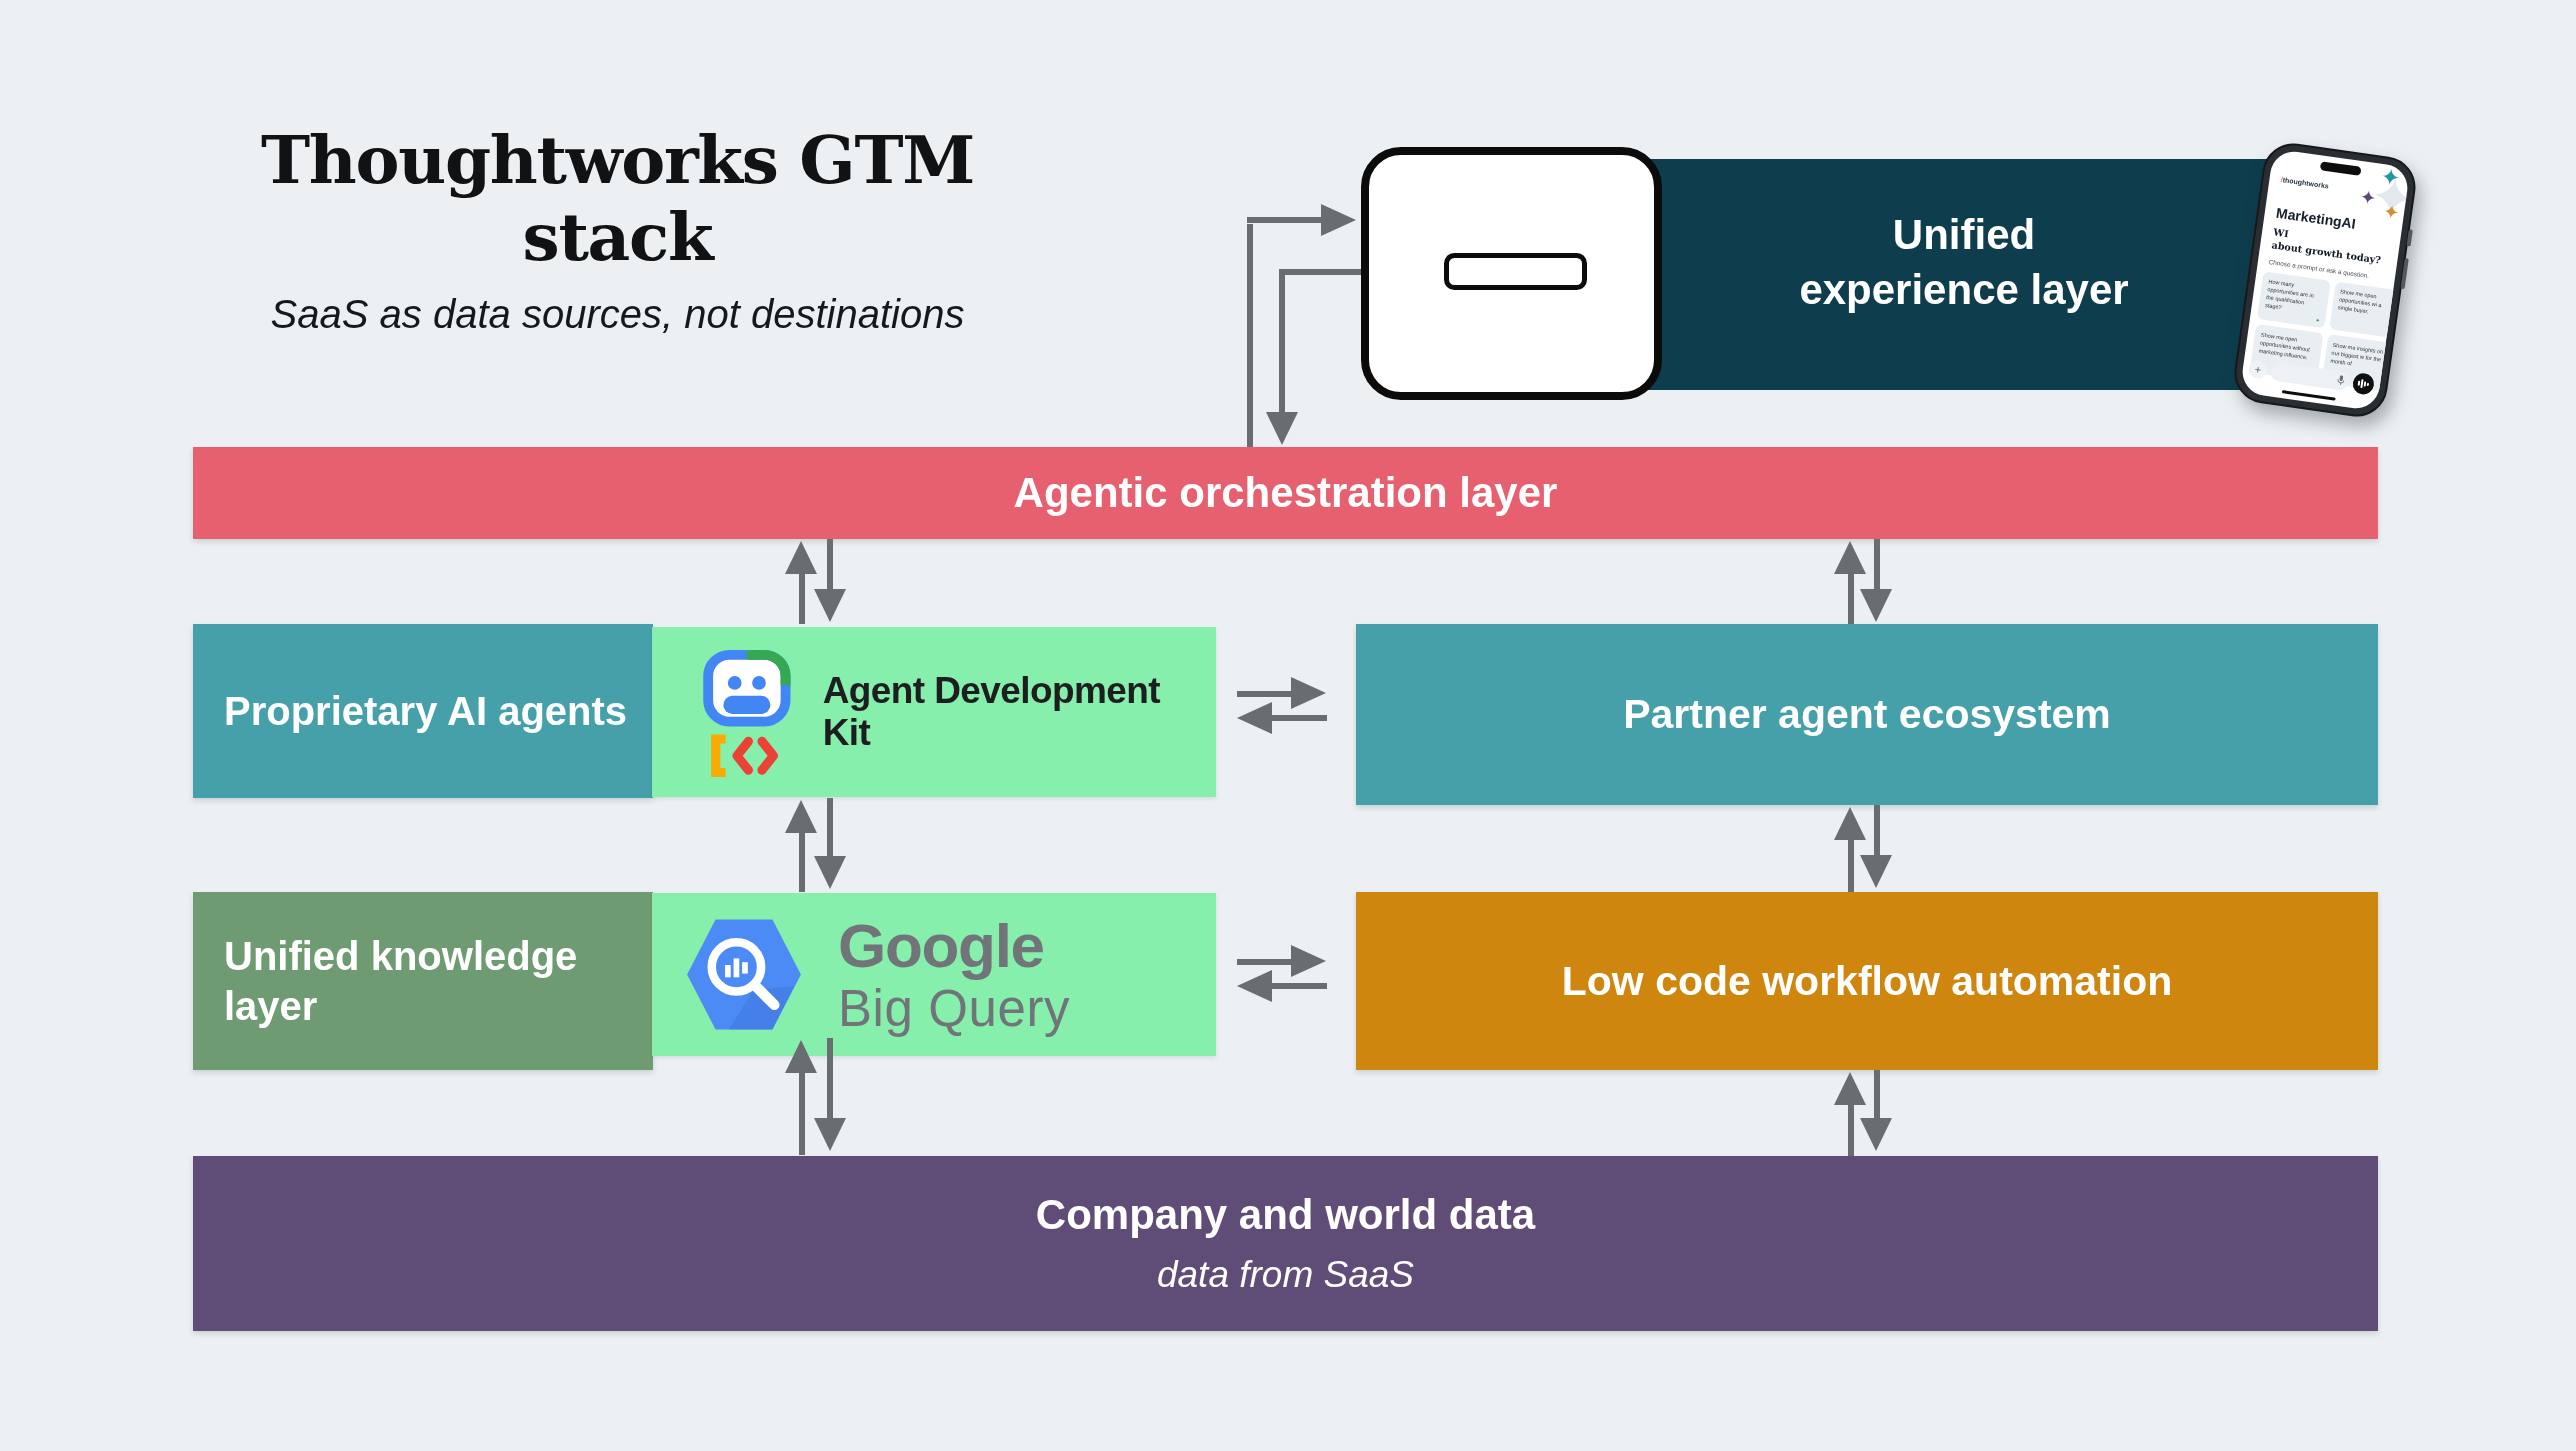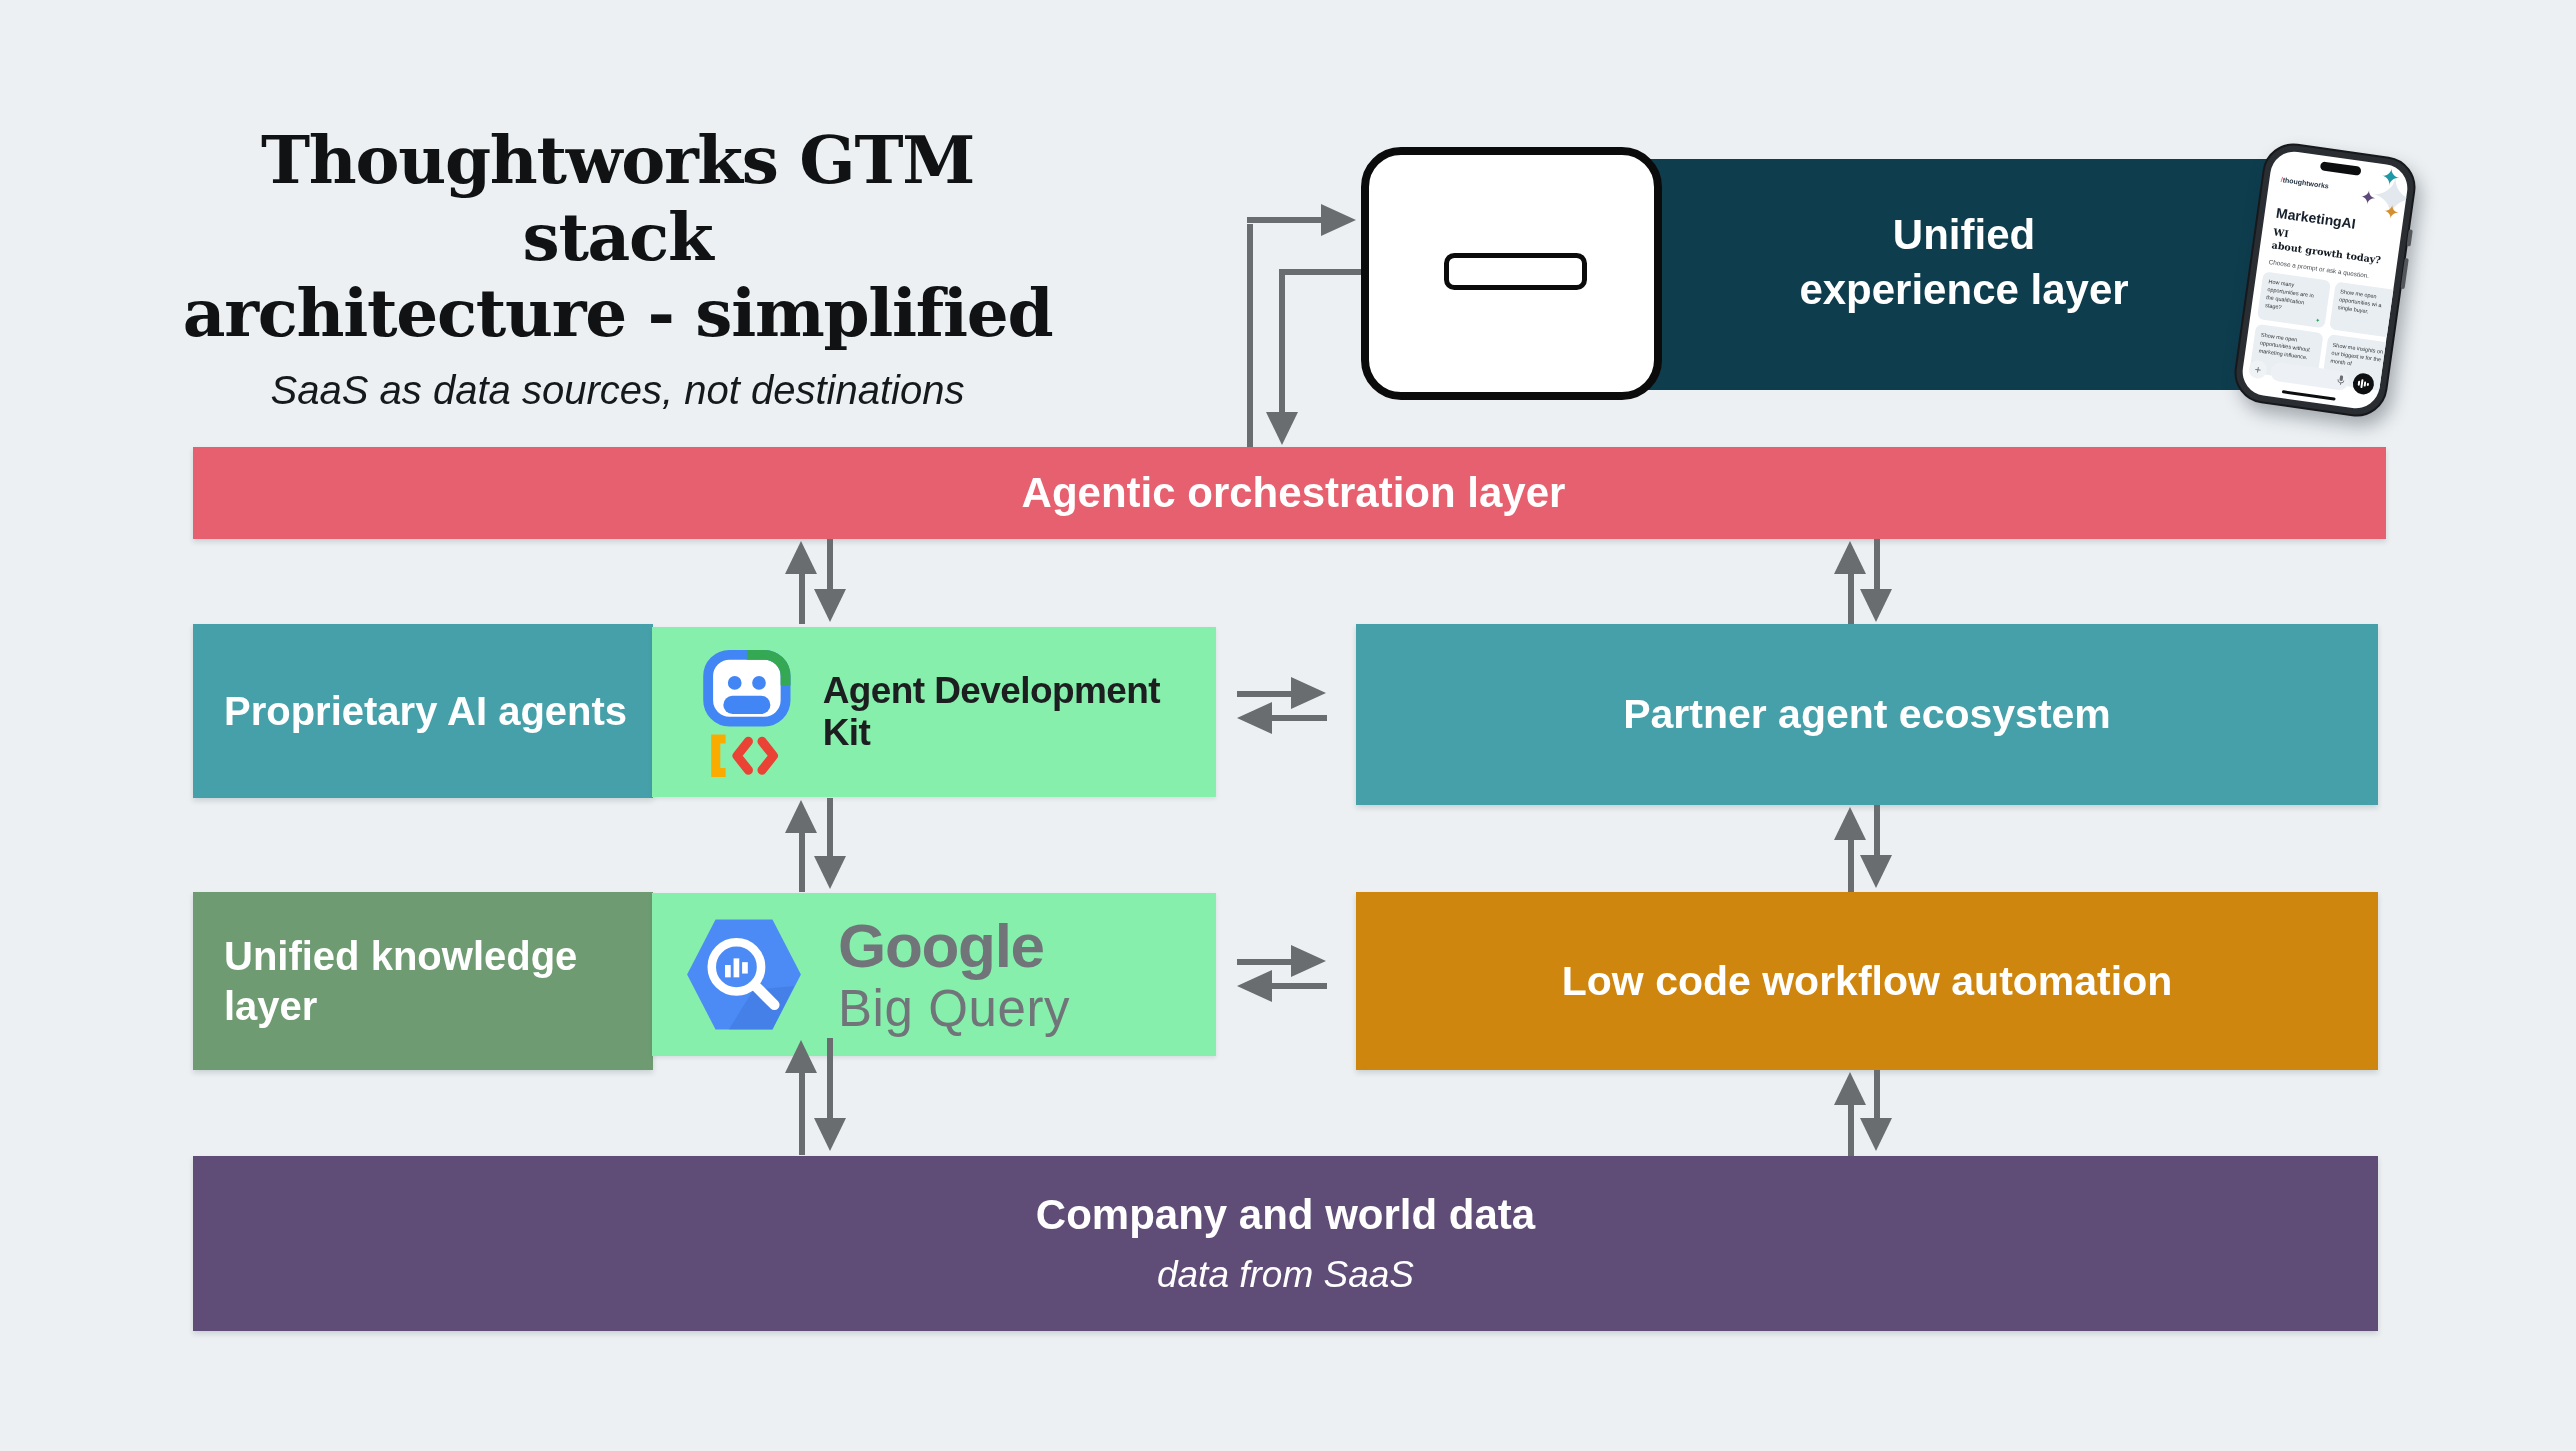--- a/index.html
+++ b/index.html
@@ -9,21 +9,21 @@
   
   .titleblock{position:absolute;left:161px;top:122px;width:913px;text-align:center;color:#101214;}
   .titleline{font-family:"DejaVu Serif","Liberation Serif",serif;font-weight:bold;
              font-size:66px;line-height:1.16;letter-spacing:-1.3px;}
   .subtitle{margin-top:16.7px;font-style:italic;font-size:40px;color:#16191c;}
 
   
   .box{position:absolute;box-shadow:0 2.6px 5.1px rgba(40,55,65,.16);}
   .lbl{color:#fff;font-weight:bold;}
   .bar-pink{left:193px;top:447px;width:2185px;height:92px;background:#E7606F;
-            display:flex;align-items:center;justify-content:center;font-size:42px;padding-left:8px;}
+            display:flex;align-items:center;justify-content:center;font-size:42px;}
   .bar-purple{left:193px;top:1156px;width:2185px;height:175px;background:#5F4C77;
             display:flex;flex-direction:column;align-items:center;justify-content:center;gap:6.4px;}
   .bar-purple .l1{font-size:42px;font-weight:bold;color:#fff;}
   .bar-purple .l2{font-size:37px;font-style:italic;color:#fff;margin-top:9px;}
   .leftbox{left:193px;width:460px;background:#46A0AA;display:flex;flex-direction:column;
            justify-content:center;padding-left:31px;box-sizing:border-box;font-size:40px;line-height:1.25;}
   .leftbox.green{background:#6F9B72;}
   .rightbox{left:1356px;width:1022px;display:flex;align-items:center;justify-content:center;font-size:41px;}
   .whitebox{left:652px;width:564px;background:#86efac;display:flex;align-items:center;box-shadow:0 1.9px 3.9px rgba(40,55,65,.10);}
   .row2{top:624px;height:174px;}
@@ -88,21 +88,20 @@
   .homebar{position:absolute;bottom:5.1px;left:50%;transform:translateX(-50%);width:54px;height:3.2px;
            background:#0c0d0e;border-radius:1.9px;}
 </style>
 </head>
 <body>
 
 <div id="canvas">
 
   <div class="titleblock">
     <div class="titleline">Thoughtworks GTM stack</div>
-    <div class="titleline">architecture - simplified</div>
     <div class="subtitle">SaaS as data sources, not destinations</div>
   </div>
 
   <div class="expbox"></div>
   <div class="exptext">
     <div>Unified</div>
     <div>experience layer</div>
   </div>
 
   <div class="card">

